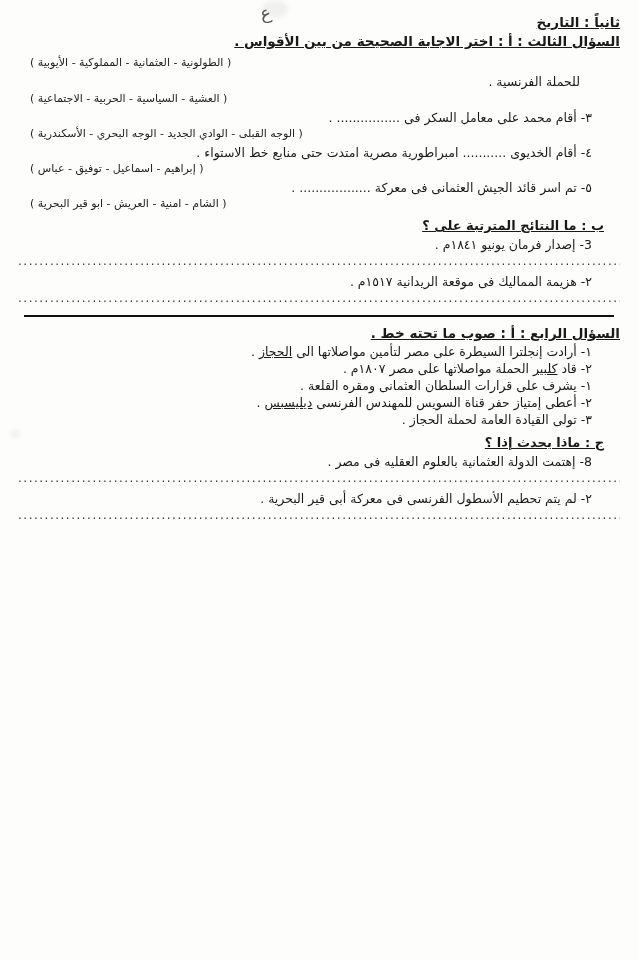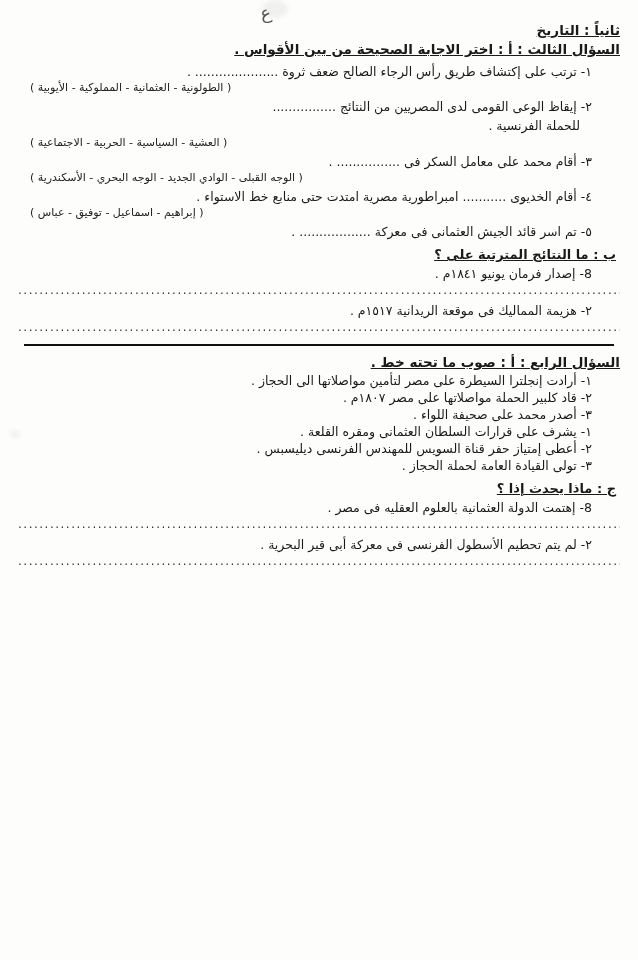--- a/index.html
+++ b/index.html
@@ -25,37 +25,37 @@
   }
   
   .scan-blob {
     position: absolute;
     background: rgba(0,0,0,0.05);
     border-radius: 50%;
     filter: blur(2px);
   }
   .doc {
     position: absolute;
-    top: 8px; right: 0; left: 0;
+    top: 0; right: 0; left: 0;
     padding: 14px 18px 0 18px;
     box-sizing: border-box;
   }
   .heading {
     font-weight: bold;
     font-size: 13.5px;
     text-decoration: underline;
     text-align: right;
     margin: 0 0 3px 0;
   }
   .sub-heading {
     font-weight: bold;
     font-size: 13px;
     text-decoration: underline;
     text-align: right;
-    margin: 8px 4px 4px 0;
+    margin: 8px 16px 4px 0;
   }
   .q-line {
     font-size: 12.5px;
     text-align: right;
     margin: 0 0 2px 0;
     padding-right: 28px;
   }
   .choices {
     font-size: 11px;
     text-align: left;
@@ -78,21 +78,21 @@
     white-space: nowrap;
     overflow: hidden;
     direction: ltr;
   }
   .rule {
     border: none;
     border-top: 2px solid #111;
     margin: 10px 6px 8px 6px;
     height: 0;
   }
-  .u { }
+  .u { text-decoration: underline; }
   .tiny-mark {
     position: absolute;
     top: 2px;
     left: 260px;
     font-size: 18px;
     color: #555;
     transform: rotate(-12deg);
   }
   .spacer-sm { height: 4px; }
 </style>
@@ -107,50 +107,48 @@
   <div class="tiny-mark">ﻉ</div>
 
   <div class="doc">
 
     <div class="heading">ثانياً : التاريخ</div>
 
     <div class="heading" style="margin-top:2px;">السؤال الثالث : أ : اختر الاجابة الصحيحة من بين الأقواس .</div>
 
     <div class="spacer-sm"></div>
 
-    <div class="q-line">١- ترتب على إكتشاف طريق رأس الرجاء الصالح ضعف ثروة ..................... .</div>
     <div class="choices">( الطولونية - العثمانية - المملوكية - الأيوبية )</div>
 
-    <div class="q-line">٢- إيقاظ الوعى القومى لدى المصريين من النتائج ................</div>
     <div class="cont-line">للحملة الفرنسية .</div>
     <div class="choices">( العشية - السياسية - الحربية - الاجتماعية )</div>
 
     <div class="q-line">٣- أقام محمد على معامل السكر فى ................ .</div>
     <div class="choices">( الوجه القبلى - الوادي الجديد - الوجه البحري - الأسكندرية )</div>
 
     <div class="q-line">٤- أقام الخديوى ........... امبراطورية مصرية امتدت حتى منابع خط الاستواء .</div>
     <div class="choices">( إبراهيم - اسماعيل - توفيق - عباس )</div>
 
     <div class="q-line">٥- تم اسر قائد الجيش العثمانى فى معركة .................. .</div>
+    <div class="choices">( الشام - امنية - العريش - ابو قير البحرية )</div>
 
     <div class="sub-heading">ب : ما النتائج المترتبة على ؟</div>
 
-    <div class="q-line">8- إصدار فرمان يونيو ١٨٤١م .</div>
+    <div class="q-line">3- إصدار فرمان يونيو ١٨٤١م .</div>
     <div class="dotline">.......................................................................................................................................................</div>
 
     <div class="q-line">٢- هزيمة المماليك فى موقعة الريدانية ١٥١٧م .</div>
     <div class="dotline">.......................................................................................................................................................</div>
 
     <hr class="rule">
 
     <div class="heading">السؤال الرابع : أ : صوب ما تحته خط .</div>
 
     <div class="q-line"><span>١- أرادت إنجلترا السيطرة على مصر لتأمين مواصلاتها الى </span><span class="u">الحجاز</span><span> .</span></div>
     <div class="q-line"><span>٢- قاد </span><span class="u">كلبير</span><span> الحملة مواصلاتها على مصر ١٨٠٧م .</span></div>
-    <div class="q-line"><span>٣- أصدر محمد على صحيفة </span><span class="u">اللواء</span><span> .</span></div>
 
 
     <div class="q-line"><span>١- يشرف على قرارات السلطان العثمانى ومقره القلعة .</span><span class="u"></span><span></span></div>
     <div class="q-line"><span>٢- أعطى إمتياز حفر قناة السويس للمهندس الفرنسى </span><span class="u">ديليسبس</span><span> .</span></div>
     <div class="q-line"><span>٣- تولى القيادة العامة لحملة الحجاز .</span><span class="u"></span><span></span></div>
 
     <div class="sub-heading">ج : ماذا يحدث إذا ؟</div>
 
     <div class="q-line">8- إهتمت الدولة العثمانية بالعلوم العقليه فى مصر .</div>
     <div class="dotline">.......................................................................................................................................................</div>

